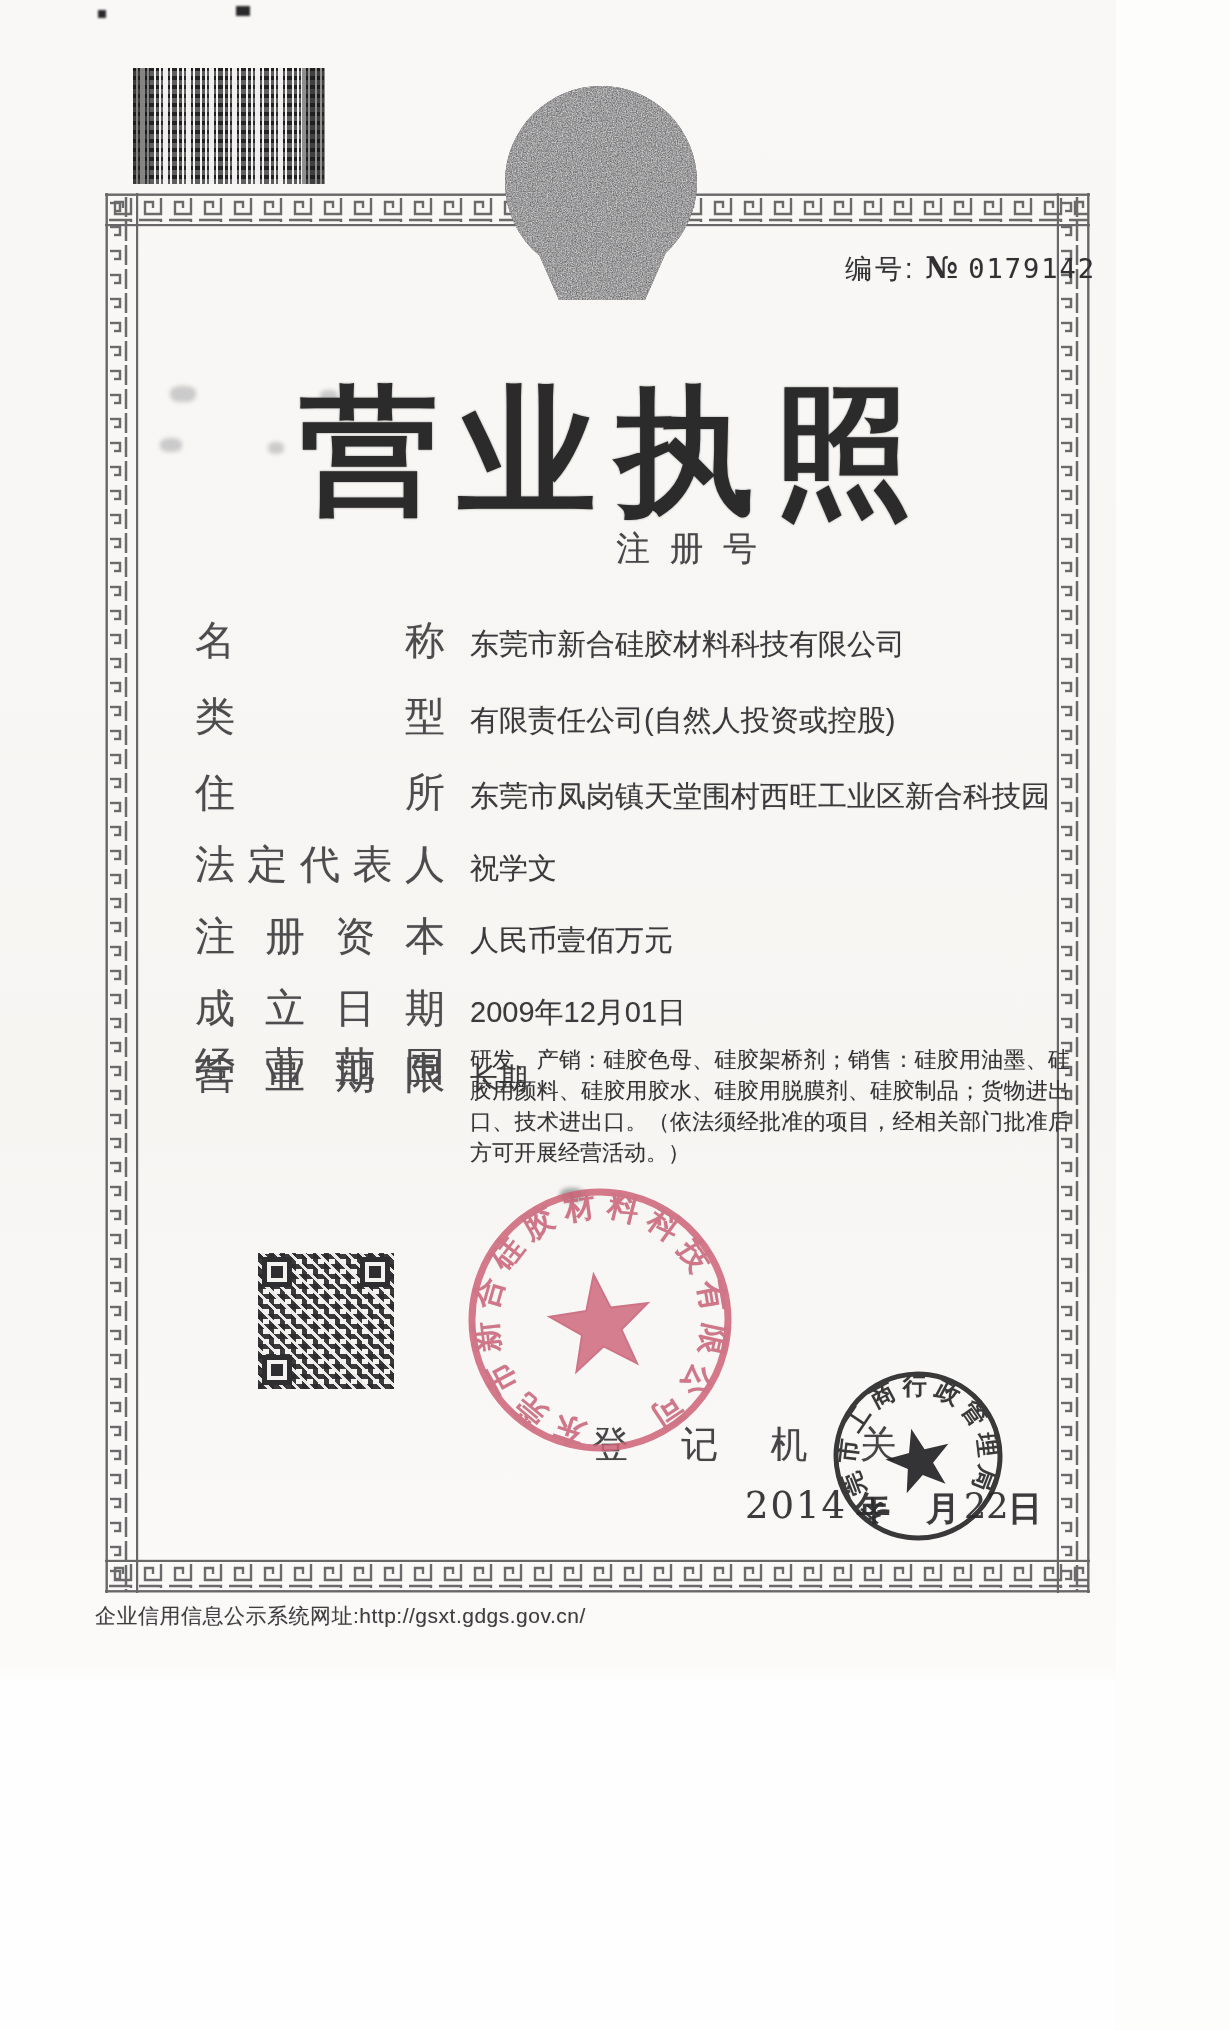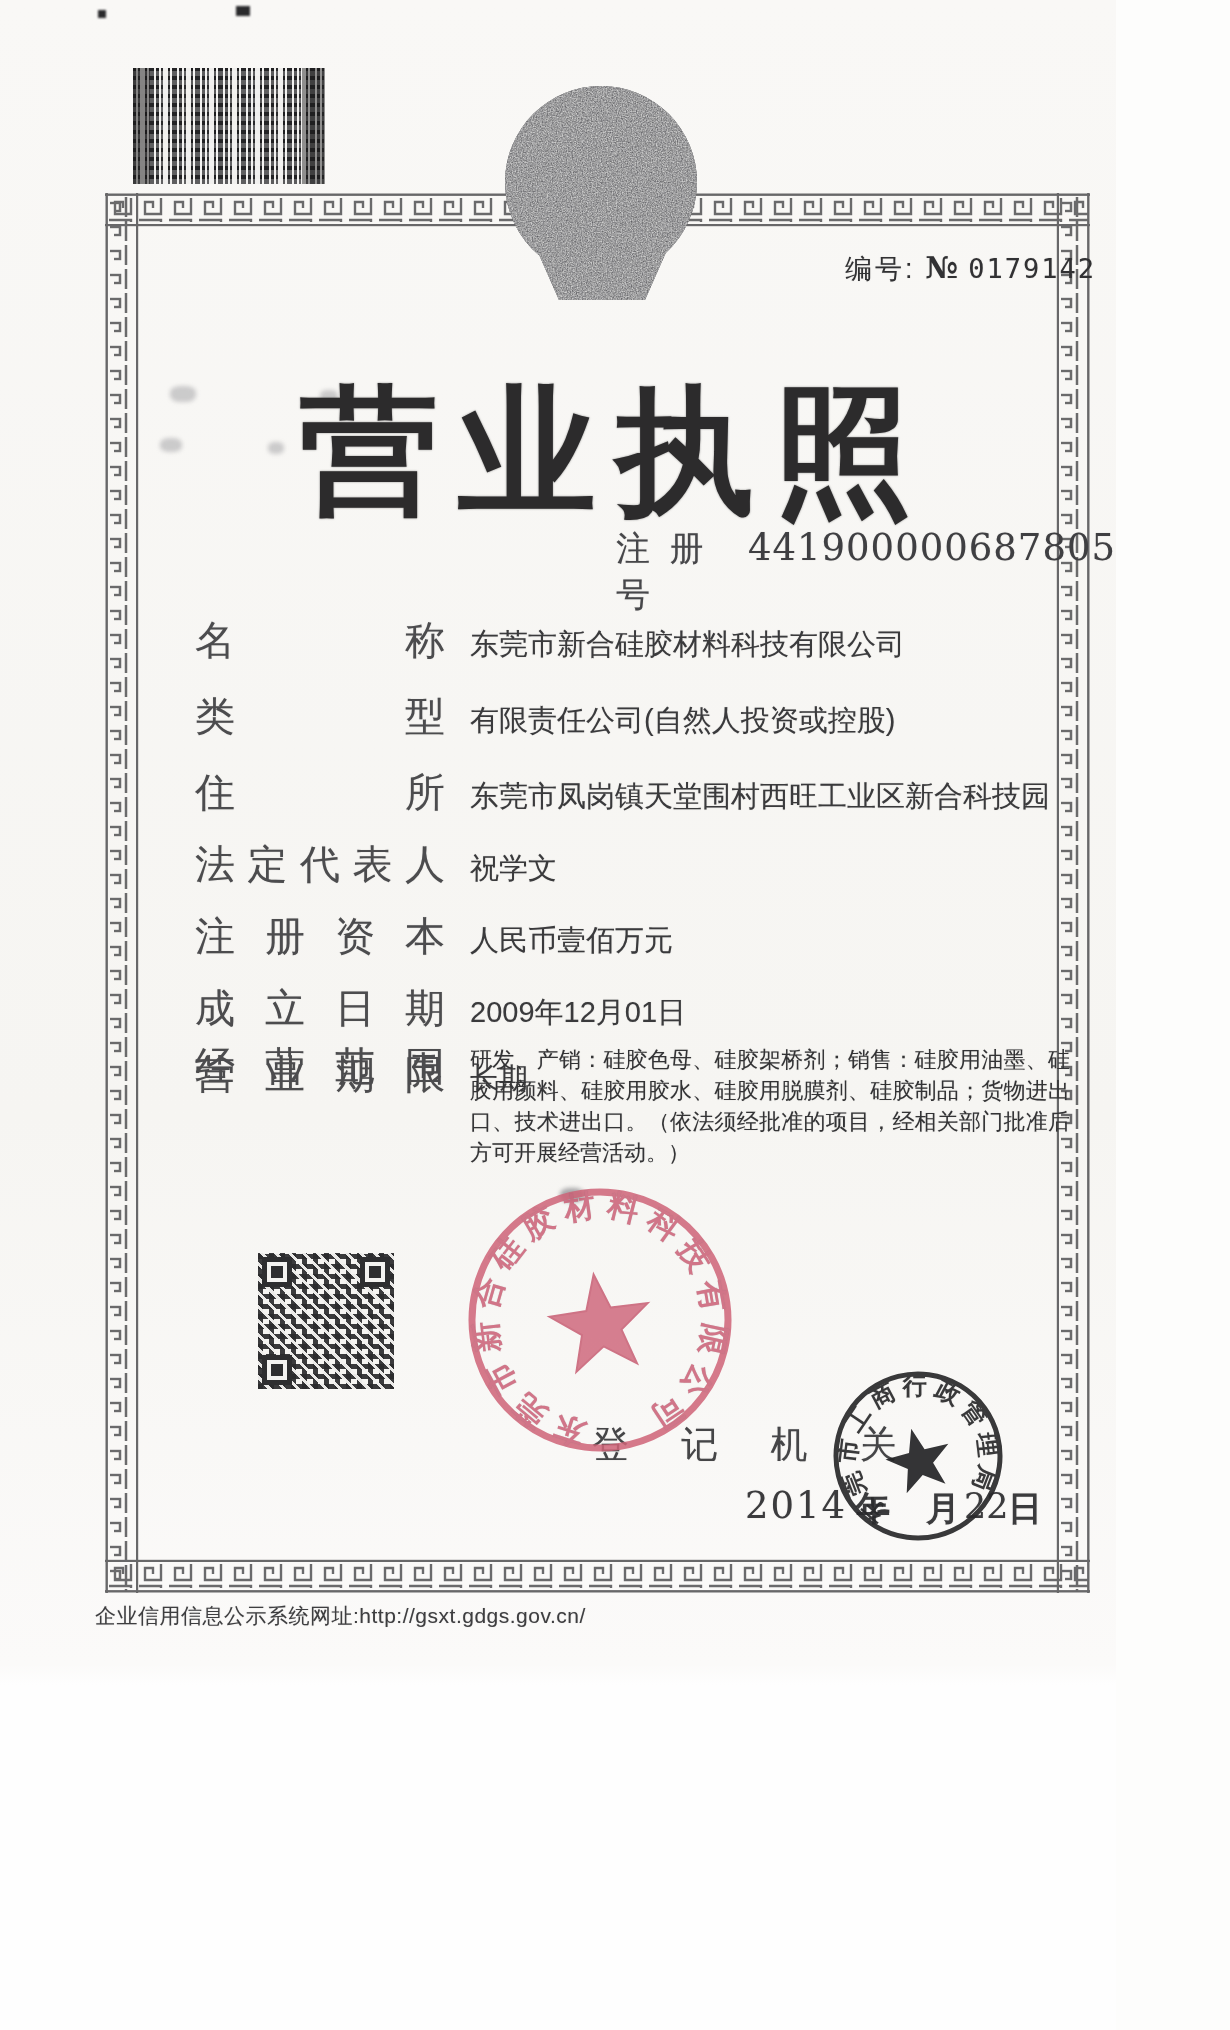--- a/index.html
+++ b/index.html
@@ -159,21 +159,20 @@
   <div class="serial">
     <span class="lab">编号:</span>
     <span class="nomark">№</span>
     <span class="num">0179142</span>
   </div>
 
   <div class="title">营业执照</div>
 
   <div class="regline">
     <span class="rlab">注 册 号</span>
-    <span class="rnum">441900000687805</span>
   </div>
 
   <div class="row r1">
     <div class="lbl">名称</div>
     <div class="val">东莞市新合硅胶材料科技有限公司</div>
   </div>
   <div class="row r2">
     <div class="lbl">类型</div>
     <div class="val">有限责任公司(自然人投资或控股)</div>
   </div>

